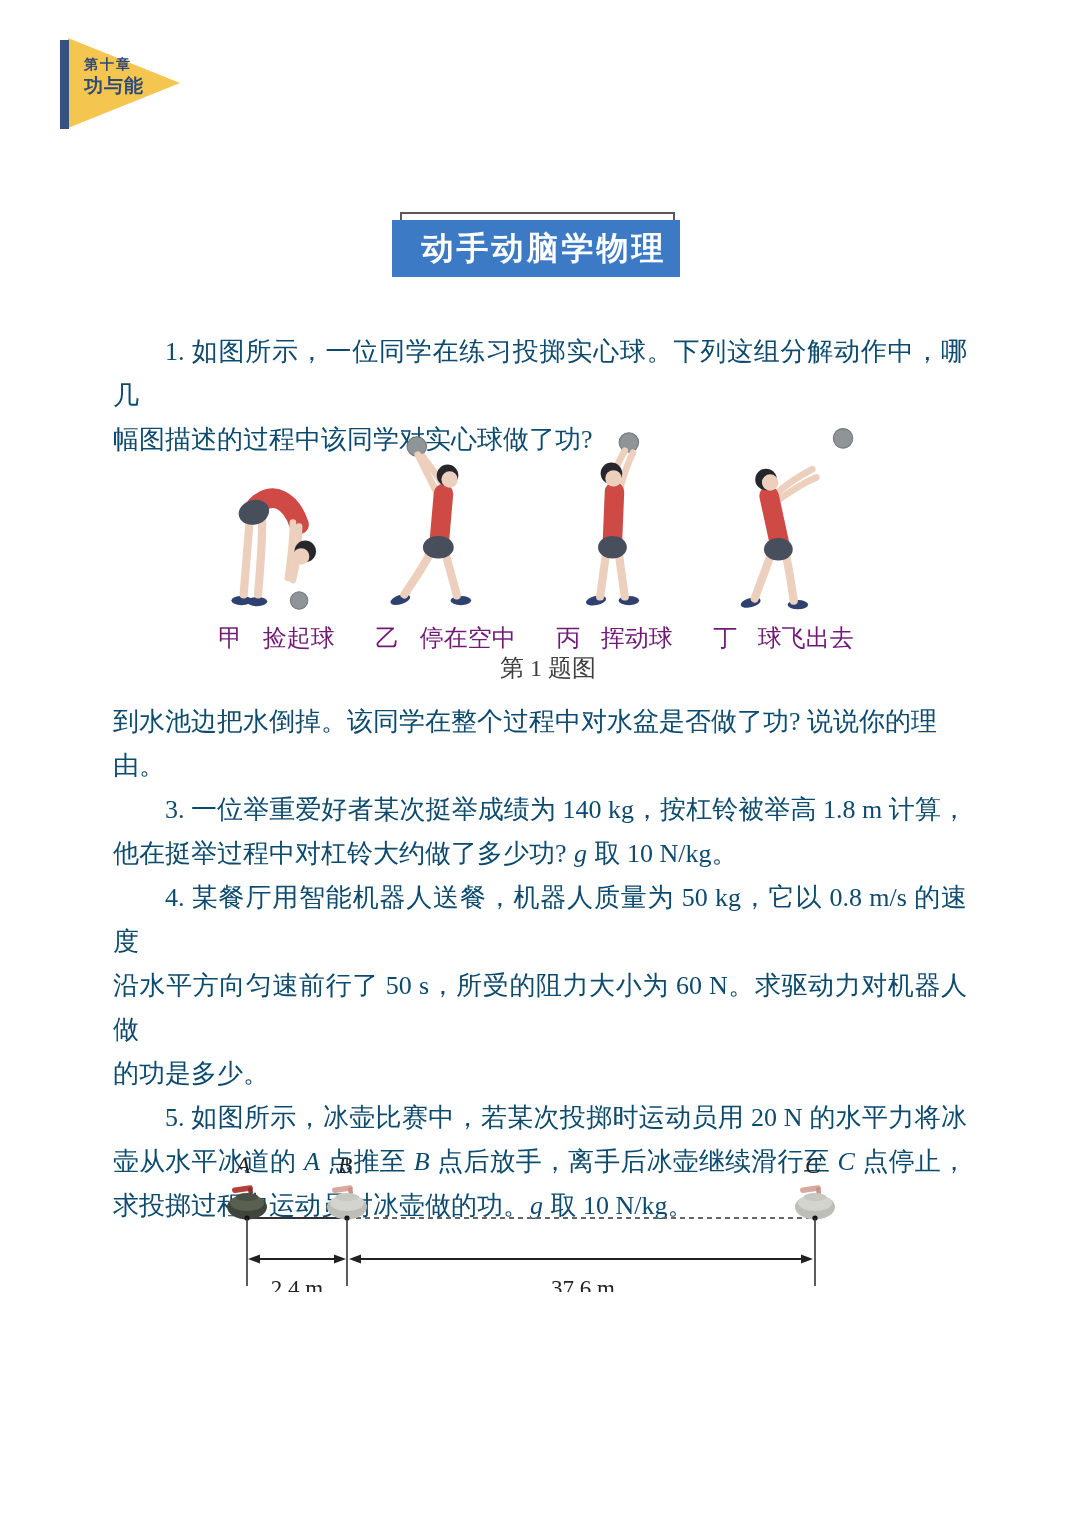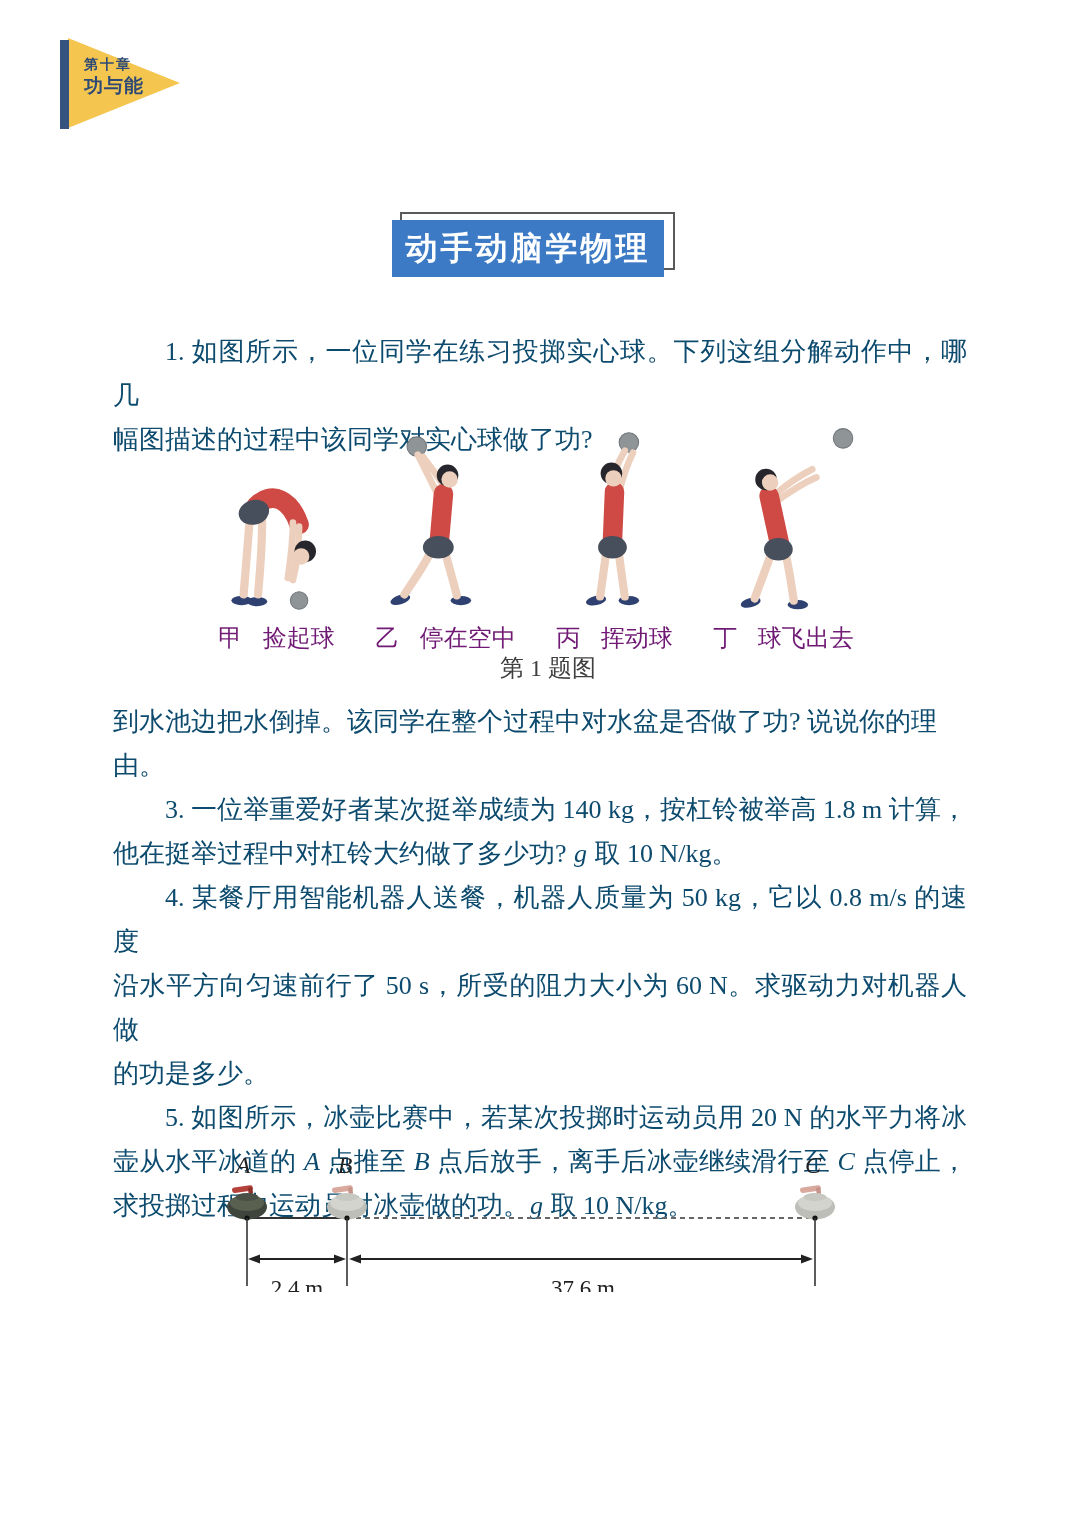--- a/index.html
+++ b/index.html
@@ -13,21 +13,21 @@
   .flag-bar{position:absolute; left:0; top:2px; width:9px; height:89px; background:#35537f;}
   .flag-pennant{position:absolute; left:0; top:0;}
   .flag-text{position:absolute; left:24px; top:18px; color:#2d4a76; line-height:1.25;}
   .flag-line1{font-size:14px; font-weight:bold; letter-spacing:2px;}
   .flag-line2{font-size:19px; font-weight:bold; letter-spacing:1px;}
 
   
   .banner-wrap{position:absolute; left:392px; top:212px; width:288px; height:68px;}
   .banner-outline{position:absolute; left:8px; top:0; width:271px; height:54px; border:2px solid #5a5a5a; background:#ffffff;}
   .banner-box{position:absolute; left:0; top:8px; width:272px; height:57px; background:#3c7ac5;
-    display:flex; align-items:center; justify-content:center;}
+    display:flex; align-items:center; justify-content:center;padding-left:16px;}
   .banner-box span{color:#ffffff; font-size:32px; font-weight:bold; letter-spacing:3px;
     font-family:"Liberation Sans","DejaVu Sans",sans-serif;}
 
   
   .qtext{position:absolute; width:854px; left:113px; font-size:26px; line-height:44px; color:#0c4a6e;}
   .q1{top:330px;}
   .qflow{top:700px;}
   .qline{width:100%;}
   .qline.first{text-indent:2em;}
   .qline.full{text-align:justify; text-align-last:justify;}

